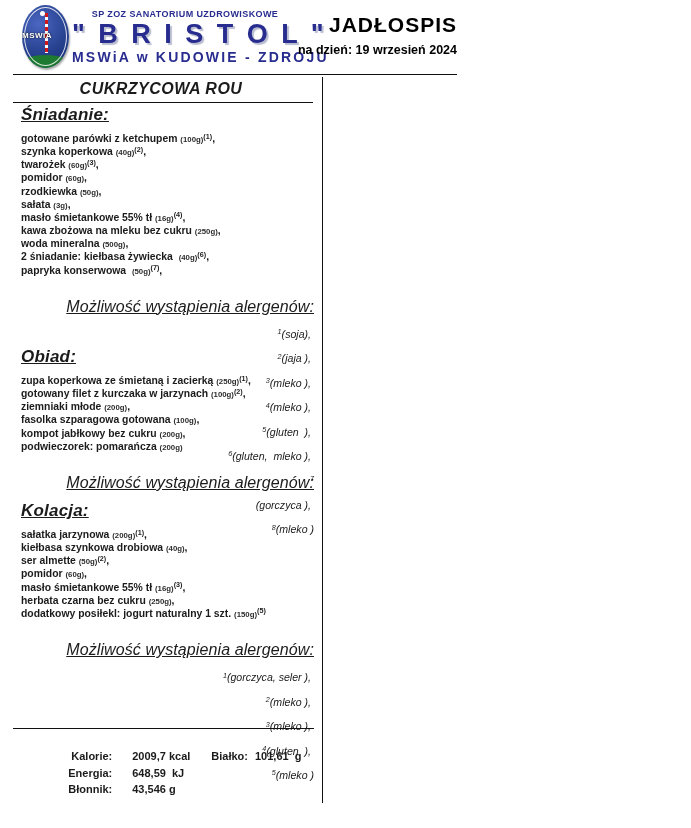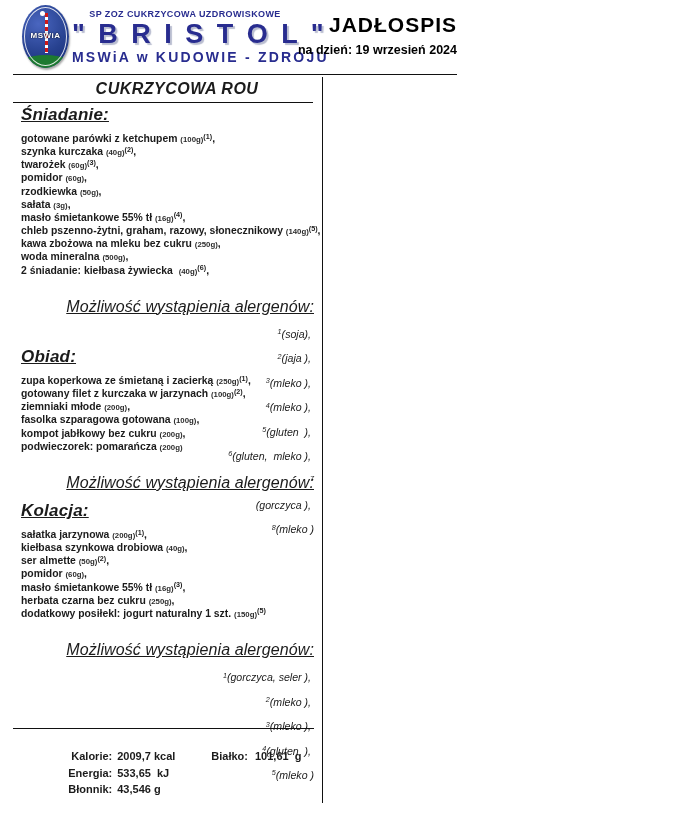--- a/index.html
+++ b/index.html
@@ -12,34 +12,34 @@
   .logo{
     position:absolute;left:22px;top:5px;width:47px;height:63px;border-radius:50%;
     background:radial-gradient(circle at 35% 30%, #4a66c0 0%, #27418f 55%, #152a72 100%);
     box-shadow:1px 2px 2px rgba(0,0,0,.35);overflow:hidden;
   }
   .logo .ring{position:absolute;inset:2px;border:1px solid rgba(255,255,255,.85);border-radius:50%;}
   .logo .grass{position:absolute;left:-6px;right:-6px;bottom:-11px;height:24px;background:#1d7a30;border-radius:50%;}
   .logo .staff{position:absolute;left:50%;top:8px;height:40px;width:3px;margin-left:-1px;
     background:repeating-linear-gradient(180deg,#d01818 0 4px,#ffffff 4px 7px);}
   .logo .snakehead{position:absolute;left:50%;top:6px;width:5px;height:5px;margin-left:-6px;border-radius:50%;background:#fff;}
-  .logo .mswia{position:absolute;left:0;right:0;top:26px;text-align:center;color:#ffffff;
+  .logo .mswia{position:absolute;left:0;right:0;top:26px;text-align:left;color:#ffffff;
     font-size:8px;font-weight:bold;letter-spacing:.5px;text-shadow:0 0 2px #000;}
   .orgblock{position:absolute;left:72px;top:9px;width:226px;text-align:center;color:#282c8f;}
   .org-line1{font-size:9px;font-weight:bold;letter-spacing:.4px;white-space:nowrap;}
   .org-name{font-size:27px;font-weight:bold;letter-spacing:3px;line-height:30px;white-space:nowrap;
     text-shadow:2px 2px 1px #b9bdd0;}
   .org-line2{font-size:14px;font-weight:bold;letter-spacing:2.2px;white-space:nowrap;}
   .titleblock{position:absolute;left:260px;top:13px;width:197px;text-align:right;color:#000000;}
   .doc-title{font-size:21px;font-weight:bold;letter-spacing:1px;}
   .doc-date{font-size:12.5px;font-weight:bold;margin-top:6px;white-space:pre;}
   .hr-header{position:absolute;left:13px;top:74px;width:444px;height:0;border-top:1.6px solid #111;}
   .v-divider{position:absolute;left:322px;top:77px;width:0;height:726px;border-left:1.6px solid #111;}
   
-  .diet-title{position:absolute;left:27px;top:80px;width:300px;text-align:center;
+  .diet-title{position:absolute;left:11px;top:80px;width:300px;text-align:center;
     font-size:16px;font-weight:bold;font-style:italic;letter-spacing:.5px;}
   .hr-title{position:absolute;left:13px;top:102px;width:300px;height:0;border-top:1.4px solid #111;}
   
   .section{position:absolute;left:21px;width:293px;}
   .sec-sniadanie{top:105px;}
   .sec-obiad{top:347px;}
   .sec-kolacja{top:501px;}
   .sec-head{font-size:17px;font-weight:bold;font-style:italic;text-decoration:underline;
     margin-bottom:8px;letter-spacing:.2px;}
   .items{line-height:12.15px;}
@@ -49,77 +49,77 @@
   .allergens{margin-top:1px;text-align:right;}
   .all-head{font-size:16px;font-style:italic;text-decoration:underline;letter-spacing:.1px;margin-top:20px;}
   .all-line{font-size:10.6px;font-style:italic;line-height:12.2px;white-space:pre;}
   .all-line sup{font-size:7.2px;vertical-align:super;line-height:0;position:relative;top:1px;}
   
   .hr-footer{position:absolute;left:13px;top:728px;width:301px;height:0;border-top:1.6px solid #111;}
   .nutrition{position:absolute;left:13px;top:732px;width:300px;height:69px;overflow:hidden;
     font-size:11px;font-weight:bold;}
   .n-row{position:relative;height:16.3px;line-height:16.3px;white-space:pre;}
   .n-label{display:inline-block;width:87px;text-align:right;}
-  .n-value{display:inline-block;margin-left:5px;}
+  .n-value{display:inline-block;margin-left:20px;}
   .n-label2{position:absolute;left:155px;width:80px;text-align:right;top:0;}
   .n-value2{position:absolute;left:242px;top:0;}
 </style>
 </head>
 <body>
 
 <div class="logo">
   <div class="grass"></div>
   <div class="ring"></div>
   <div class="staff"></div>
   <div class="snakehead"></div>
   <div class="mswia">MSWiA</div>
 </div>
 
 <div class="orgblock">
-  <div class="org-line1">SP ZOZ CUKRZYCOWA UZDROWISKOWE</div>
+  <div class="org-line1">SP ZOZ SANATORIUM UZDROWISKOWE</div>
   <div class="org-name">" B R I S T O L "</div>
   <div class="org-line2">MSWiA  w  KUDOWIE - ZDROJU</div>
 </div>
 
 <div class="titleblock">
   <div class="doc-title">JADŁOSPIS</div>
   <div class="doc-date">na dzień: 19 wrzesień 2024</div>
 </div>
 
 <div class="hr-header"></div>
 <div class="v-divider"></div>
 
 <div class="diet-title">CUKRZYCOWA ROU</div>
 <div class="hr-title"></div>
 
 <div class="section sec-sniadanie">
   <div class="sec-head">Śniadanie:</div>
   <div class="items">
   <div class="item"><span class="i-n">gotowane parówki z ketchupem </span><span class="i-g">(100g)</span><sup class="i-s">(1)</sup><span class="i-c">,</span></div>
 
-  <div class="item"><span class="i-n">szynka kurczaka </span><span class="i-g">(40g)</span><sup class="i-s">(2)</sup><span class="i-c">,</span></div>
+  <div class="item"><span class="i-n">szynka koperkowa </span><span class="i-g">(40g)</span><sup class="i-s">(2)</sup><span class="i-c">,</span></div>
 
   <div class="item"><span class="i-n">twarożek </span><span class="i-g">(60g)</span><sup class="i-s">(3)</sup><span class="i-c">,</span></div>
 
   <div class="item"><span class="i-n">pomidor </span><span class="i-g">(60g)</span><sup class="i-s"></sup><span class="i-c">,</span></div>
 
   <div class="item"><span class="i-n">rzodkiewka </span><span class="i-g">(50g)</span><sup class="i-s"></sup><span class="i-c">,</span></div>
 
   <div class="item"><span class="i-n">sałata </span><span class="i-g">(3g)</span><sup class="i-s"></sup><span class="i-c">,</span></div>
 
   <div class="item"><span class="i-n">masło śmietankowe 55% tł </span><span class="i-g">(16g)</span><sup class="i-s">(4)</sup><span class="i-c">,</span></div>
 
-  <div class="item"><span class="i-n">chleb pszenno-żytni, graham, razowy, słonecznikowy </span><span class="i-g">(140g)</span><sup class="i-s">(5)</sup><span class="i-c">,</span></div>
 
   <div class="item"><span class="i-n">kawa zbożowa na mleku bez cukru </span><span class="i-g">(250g)</span><sup class="i-s"></sup><span class="i-c">,</span></div>
 
   <div class="item"><span class="i-n">woda mineralna </span><span class="i-g">(500g)</span><sup class="i-s"></sup><span class="i-c">,</span></div>
 
   <div class="item"><span class="i-n">2 śniadanie: kiełbasa żywiecka  </span><span class="i-g">(40g)</span><sup class="i-s">(6)</sup><span class="i-c">,</span></div>
 
+  <div class="item"><span class="i-n">papryka konserwowa  </span><span class="i-g">(50g)</span><sup class="i-s">(7)</sup><span class="i-c">,</span></div>
 
 </div>
   <div class="allergens">
     <div class="all-head">Możliwość wystąpienia alergenów:</div>
     <div class="all-line">
   <span class="tok"><sup>1</sup><span>(soja), </span></span>
 
   <span class="tok"><sup>2</sup><span>(jaja ), </span></span>
 
   <span class="tok"><sup>3</sup><span>(mleko ), </span></span>
@@ -194,21 +194,21 @@
 </div>
   </div>
 </div>
 
 <div class="hr-footer"></div>
 <div class="nutrition">
   <div class="n-row">
     <span class="n-label">Kalorie:</span><span class="n-value">2009,7 kcal</span>
   </div>
   <div class="n-row">
-    <span class="n-label">Energia:</span><span class="n-value">533,65  kJ</span>
+    <span class="n-label">Energia:</span><span class="n-value">648,59  kJ</span>
     <span class="n-label2">Białko:</span><span class="n-value2">101,61  g</span>
   </div>
   <div class="n-row">
     <span class="n-label">Błonnik:</span><span class="n-value">43,546 g</span>
   </div>
   <div class="n-row">
     <span class="n-label">Węglowodany:</span><span class="n-value">248,23 g</span>
   </div>
   <div class="n-row">
     

